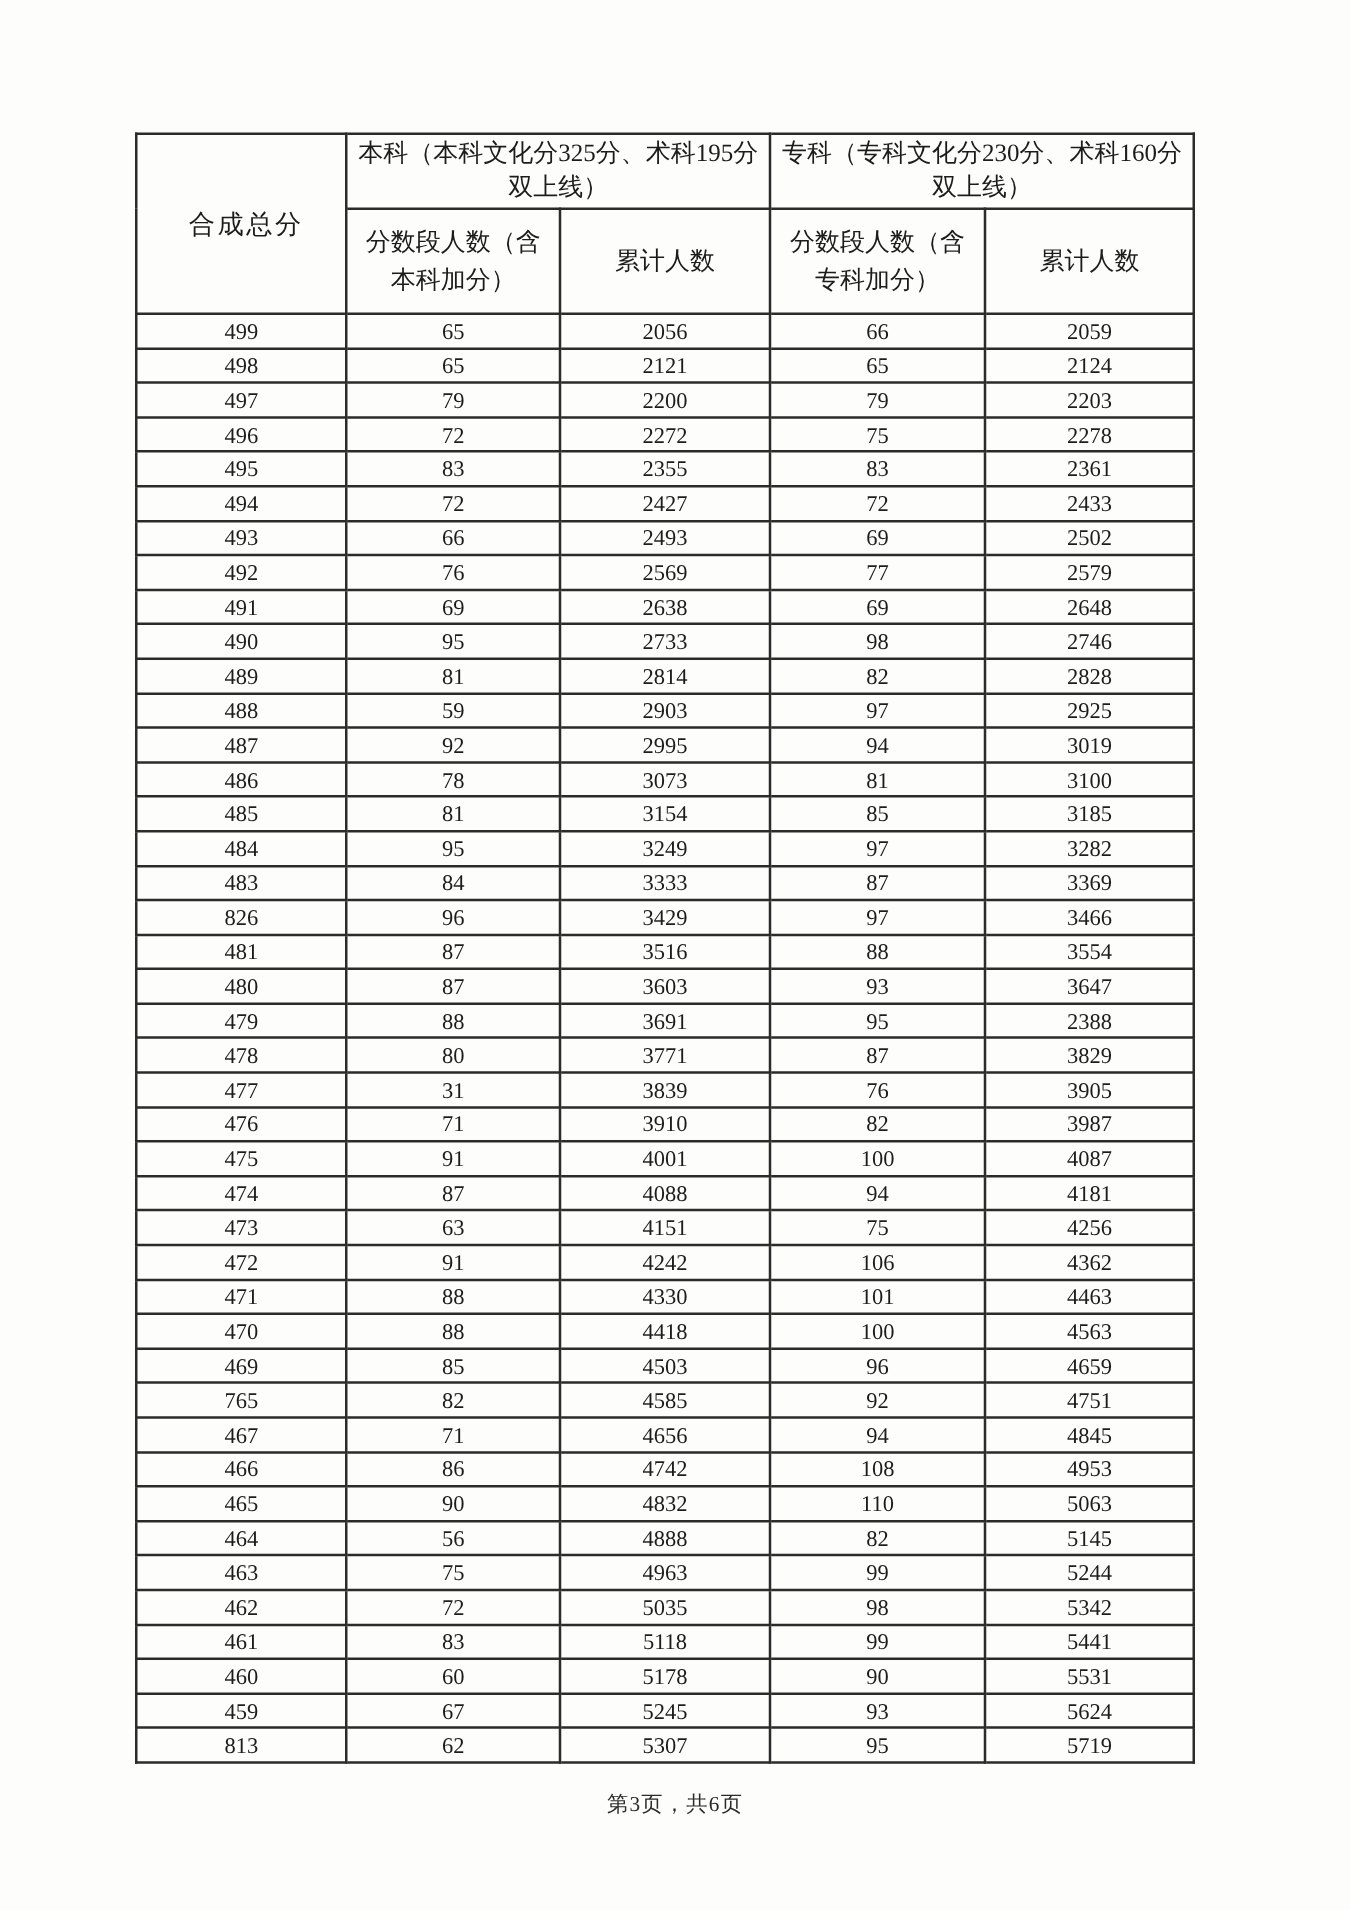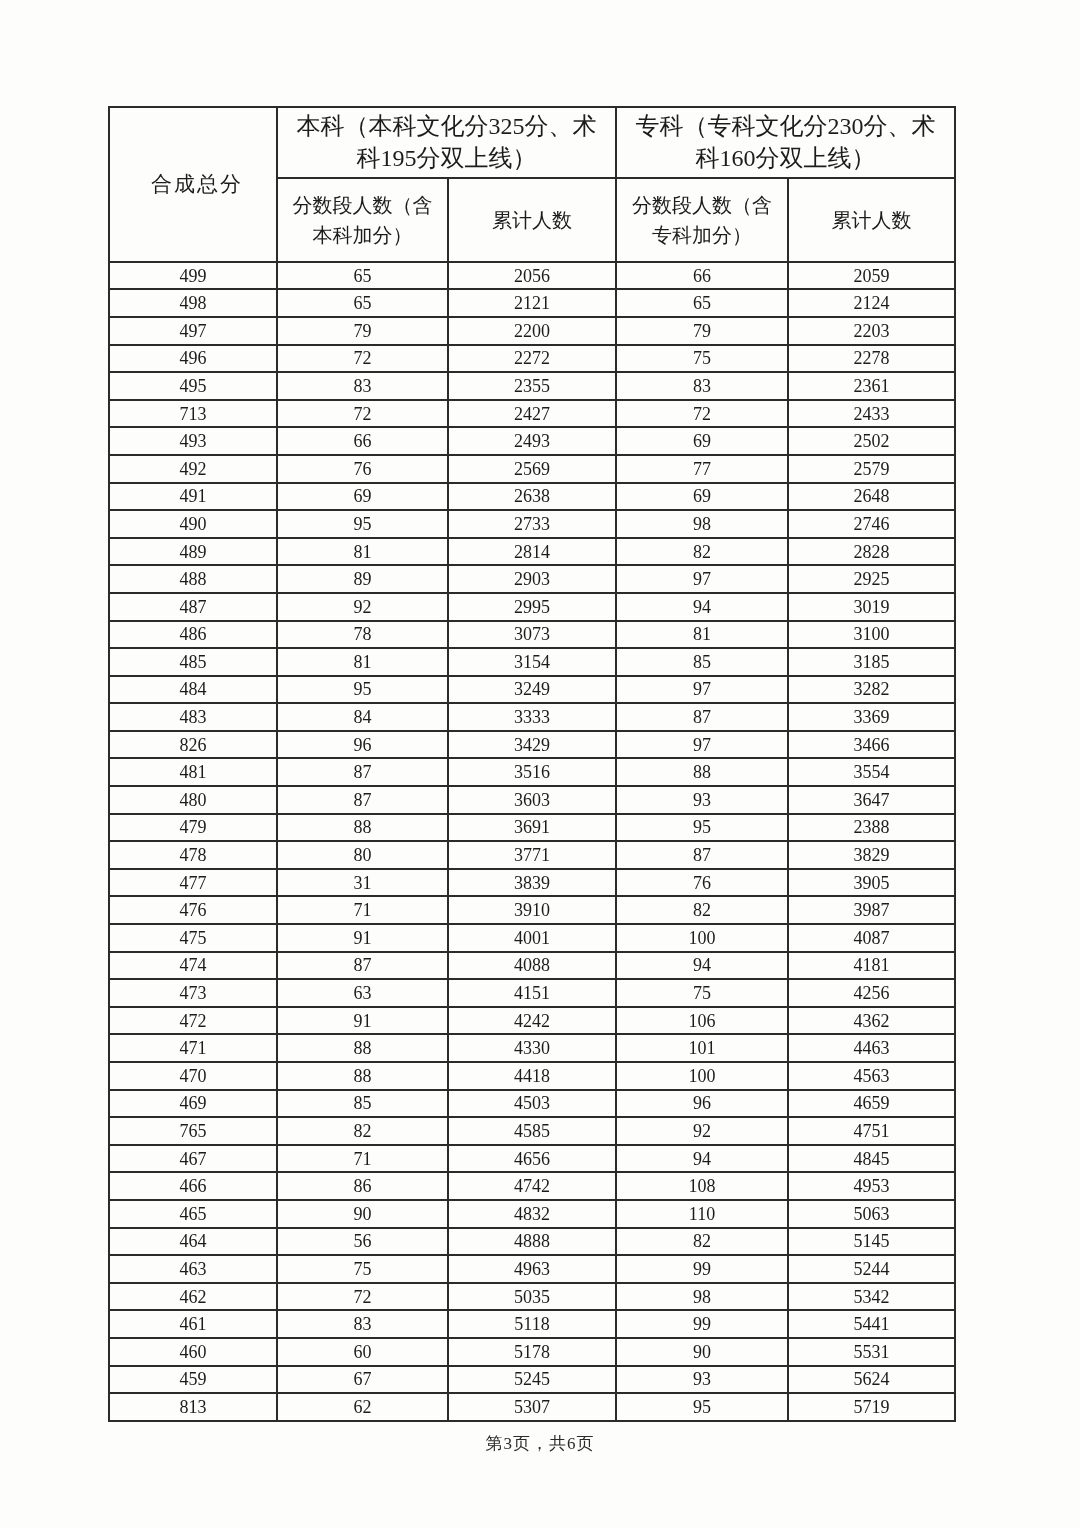--- a/index.html
+++ b/index.html
@@ -28,21 +28,21 @@
   .score-table th, .score-table td {
     border: 2px solid #2b2b2b;
     text-align: center;
     vertical-align: middle;
     font-weight: normal;
     padding: 0 4px;
     overflow: hidden;
   }
   .score-table th.group-header {
     height: 52px;
-    font-size: 24px;
+    font-size: 20px;
     line-height: 1.35;
     padding: 2px 8px;
   }
   .score-table th.col-header {
     height: 78px;
     font-size: 20px;
     line-height: 1.5;
     padding: 2px 14px;
   }
   .score-table th.score-header {
@@ -122,21 +122,21 @@
           <td>2278</td>
         </tr>
         <tr>
           <td>495</td>
           <td>83</td>
           <td>2355</td>
           <td>83</td>
           <td>2361</td>
         </tr>
         <tr>
-          <td>713</td>
+          <td>494</td>
           <td>72</td>
           <td>2427</td>
           <td>72</td>
           <td>2433</td>
         </tr>
         <tr>
           <td>493</td>
           <td>66</td>
           <td>2493</td>
           <td>69</td>
@@ -165,21 +165,21 @@
         </tr>
         <tr>
           <td>489</td>
           <td>81</td>
           <td>2814</td>
           <td>82</td>
           <td>2828</td>
         </tr>
         <tr>
           <td>488</td>
-          <td>89</td>
+          <td>59</td>
           <td>2903</td>
           <td>97</td>
           <td>2925</td>
         </tr>
         <tr>
           <td>487</td>
           <td>92</td>
           <td>2995</td>
           <td>94</td>
           <td>3019</td>

